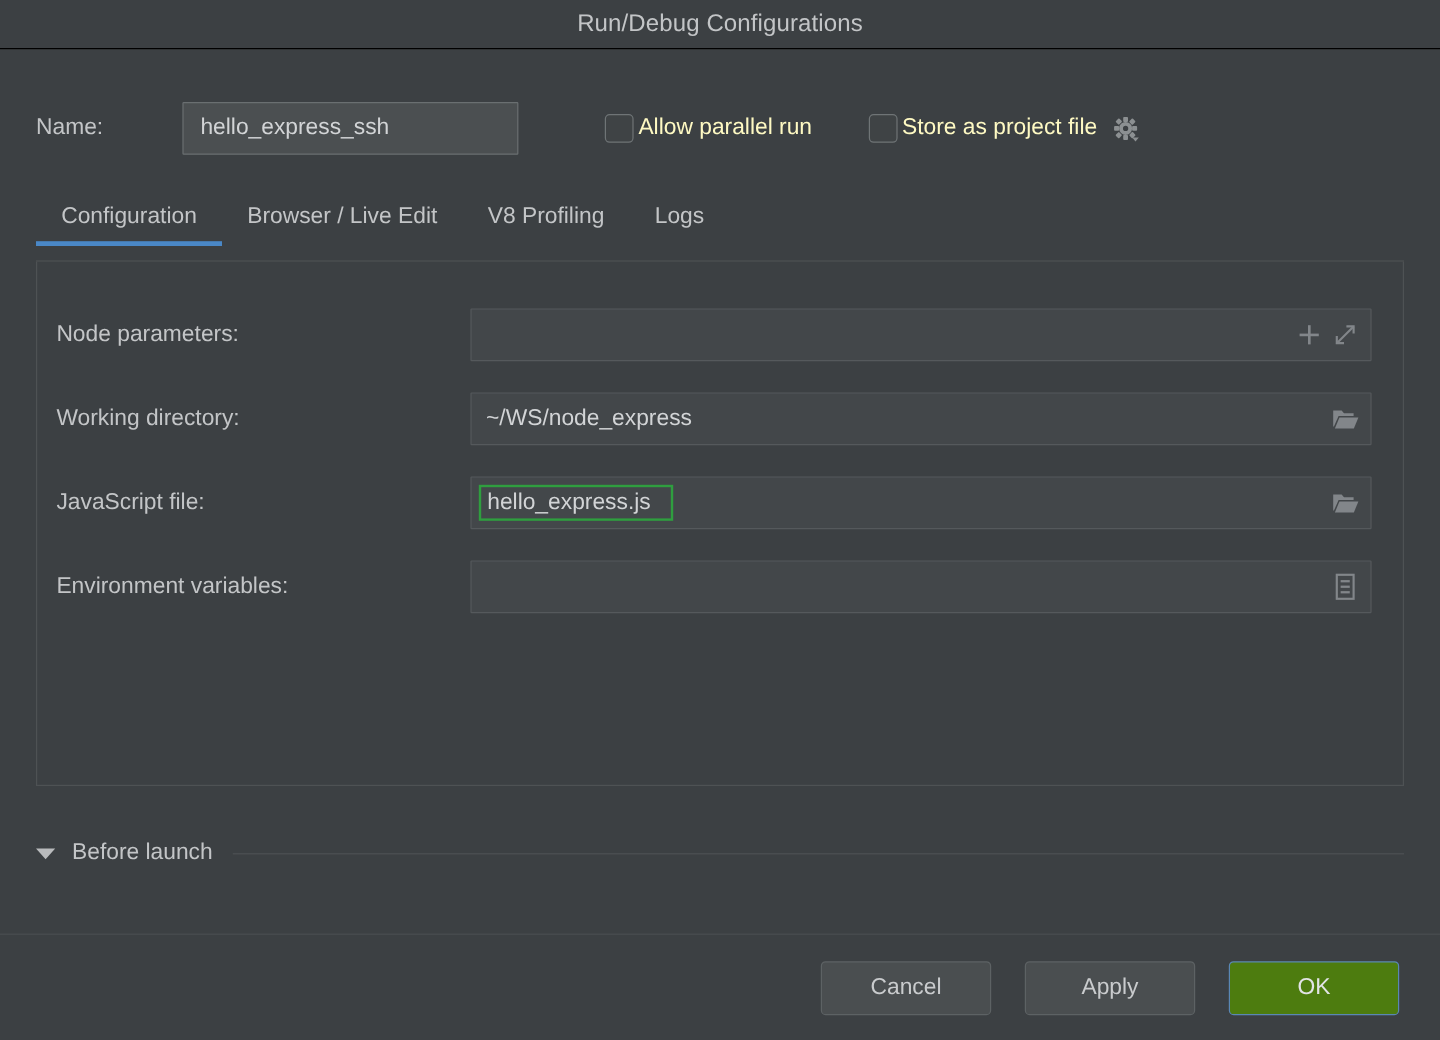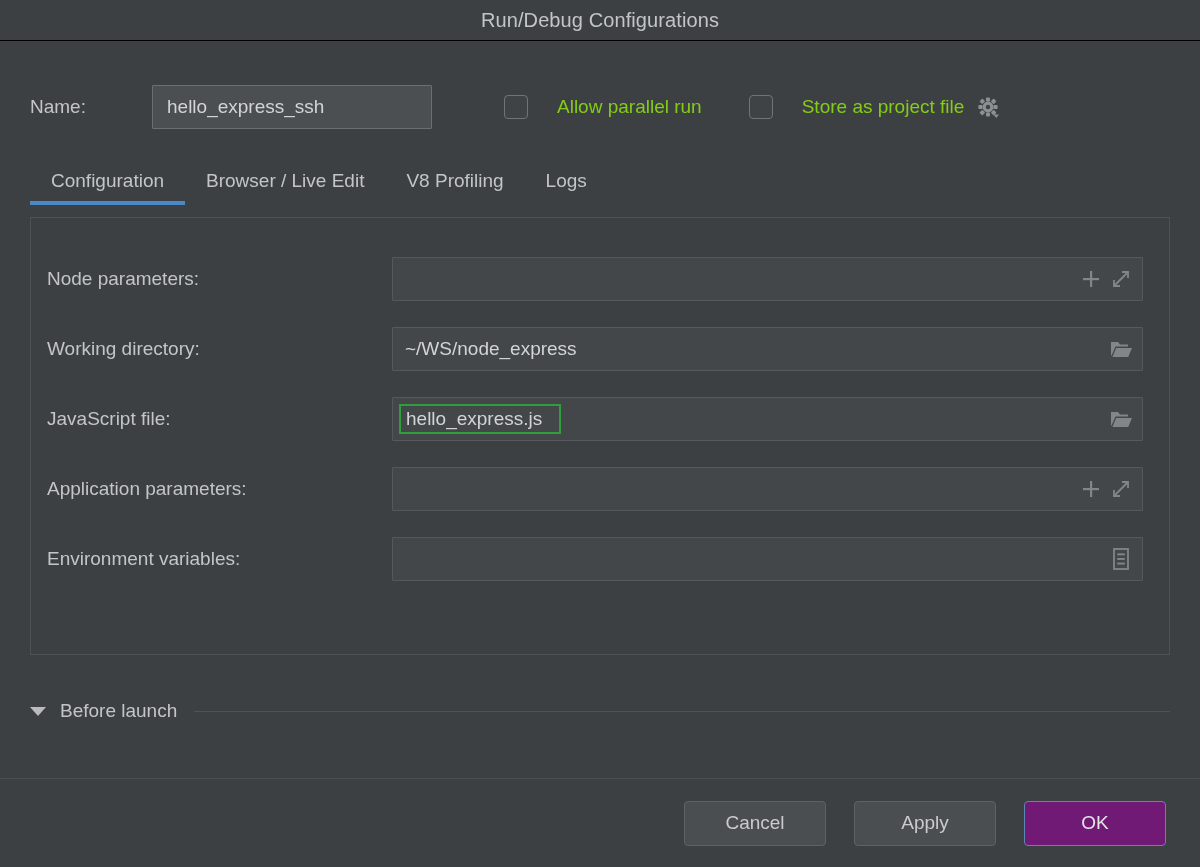--- a/index.html
+++ b/index.html
@@ -79,22 +79,22 @@
   .chk-box {
     width: 24px;
     height: 24px;
     border: 1px solid #6f7476;
     border-radius: 4px;
     background: #3f4345;
     flex: 0 0 24px;
   }
   .chk-label {
     font-size: 19px;
-    color: #84cc16;
-    margin-left: 29px;
+    color: #fef9c3;
+    margin-left: 4px;
     white-space: nowrap;
   }
   .gear-wrap {
     margin-left: 10px;
     width: 28px;
     height: 28px;
     position: relative;
     display: flex;
     align-items: center;
     justify-content: center;
@@ -269,21 +269,21 @@
     align-items: center;
     justify-content: center;
     font-size: 19px;
   }
   .btn-secondary {
     background: #4a4e50;
     border: 1px solid #5d6264;
     color: #c9cbcd;
   }
   .btn-primary {
-    background: #701a75;
+    background: #4d7c0f;
     border: 1px solid #5a87b4;
     color: #e2e4e6;
   }
 
   svg { display: block; }
 </style>
 </head>
 <body>
 
 <div class="dialog">
@@ -385,40 +385,20 @@
         <span class="spacer"></span>
         <span class="icon-slot">
           <svg width="24" height="22" viewBox="0 0 24 22">
             <path d="M2 4 h7 l2 2.4 h8 v2.2 H6.5 L2.6 17.5 H2 Z" fill="#82868a"></path>
             <path d="M7.2 10 H23 L19.2 19 H3.4 Z" fill="#82868a"></path>
           </svg>
         </span>
       </div>
     </div>
 
-    <div class="frow">
-      <div class="frow-label">Application parameters:</div>
-      <div class="field">
-        <span class="ftext"></span>
-        <span class="spacer"></span>
-        <span class="icon-slot">
-          <svg width="22" height="22" viewBox="0 0 22 22">
-            <rect x="10" y="3" width="2.2" height="16" fill="#82868a"></rect>
-            <rect x="3" y="10" width="16" height="2.2" fill="#82868a"></rect>
-          </svg>
-        </span>
-        <span class="icon-slot">
-          <svg width="22" height="22" viewBox="0 0 22 22" stroke="#82868a" stroke-width="1.8" fill="none">
-            <path d="M4 18 L18 4"></path>
-            <path d="M12 4 L18 4 L18 10"></path>
-            <path d="M10 18 L4 18 L4 12"></path>
-          </svg>
-        </span>
-      </div>
-    </div>
 
     <div class="frow">
       <div class="frow-label">Environment variables:</div>
       <div class="field">
         <span class="ftext"></span>
         <span class="spacer"></span>
         <span class="icon-slot">
           <svg width="22" height="24" viewBox="0 0 22 24">
             <rect x="4" y="2" width="14" height="20" fill="none" stroke="#82868a" stroke-width="1.8"></rect>
             <rect x="7.2" y="6.4" width="7.6" height="1.9" fill="#82868a"></rect>

